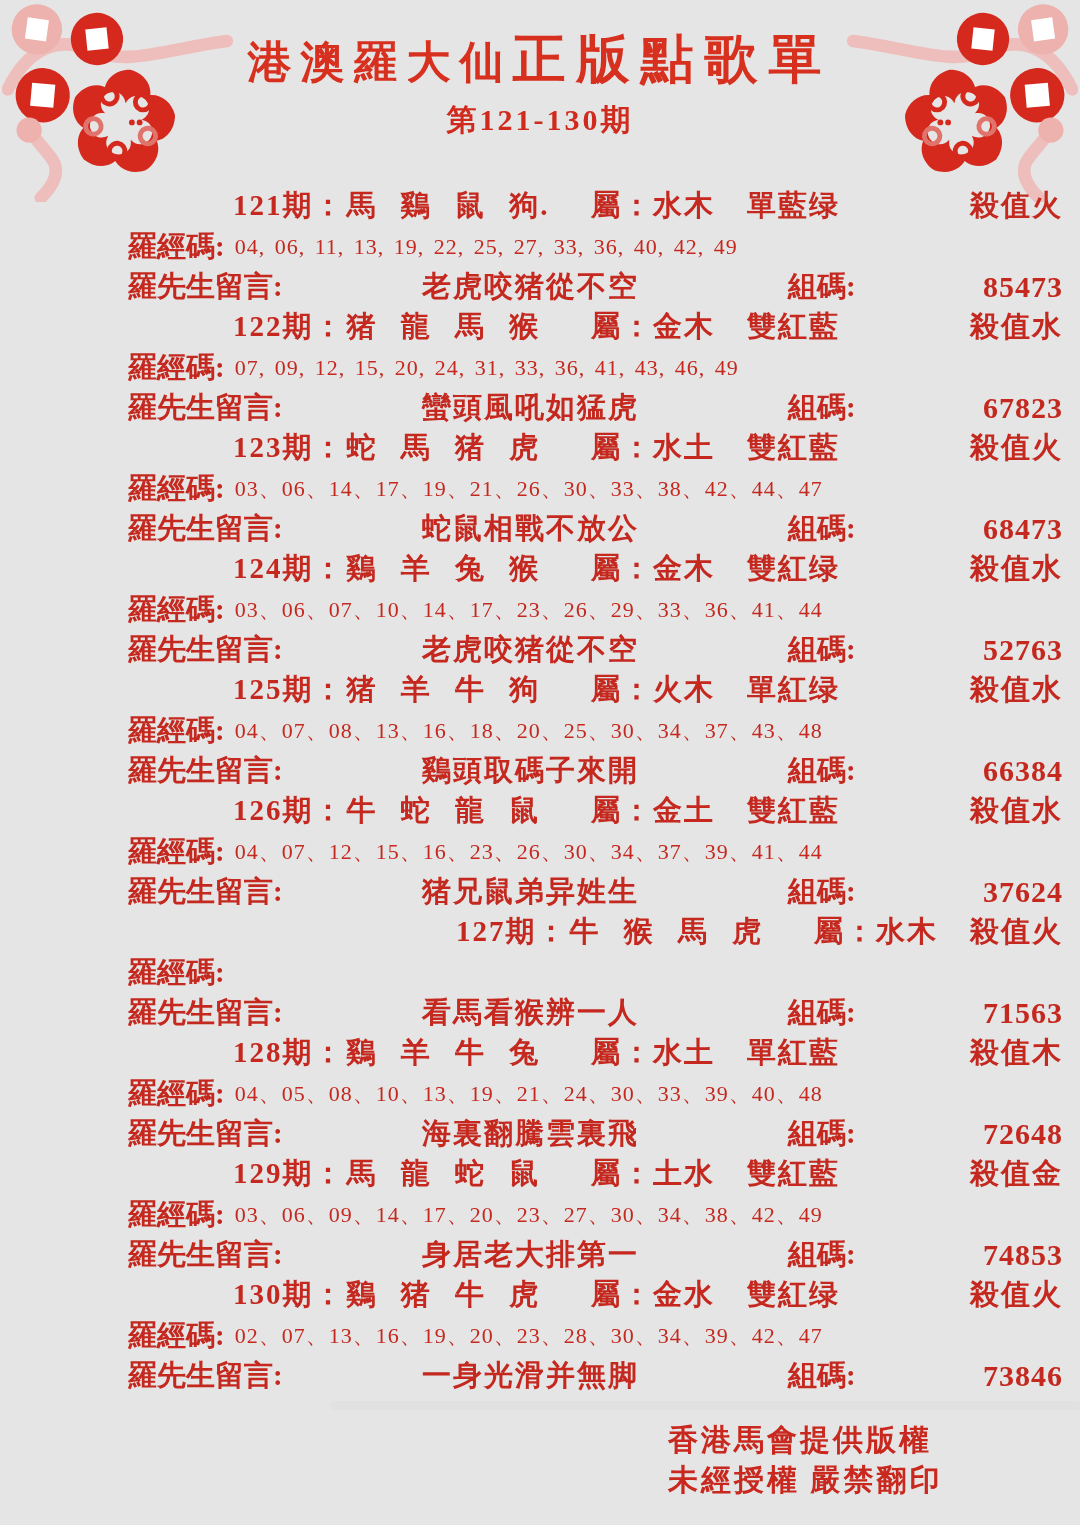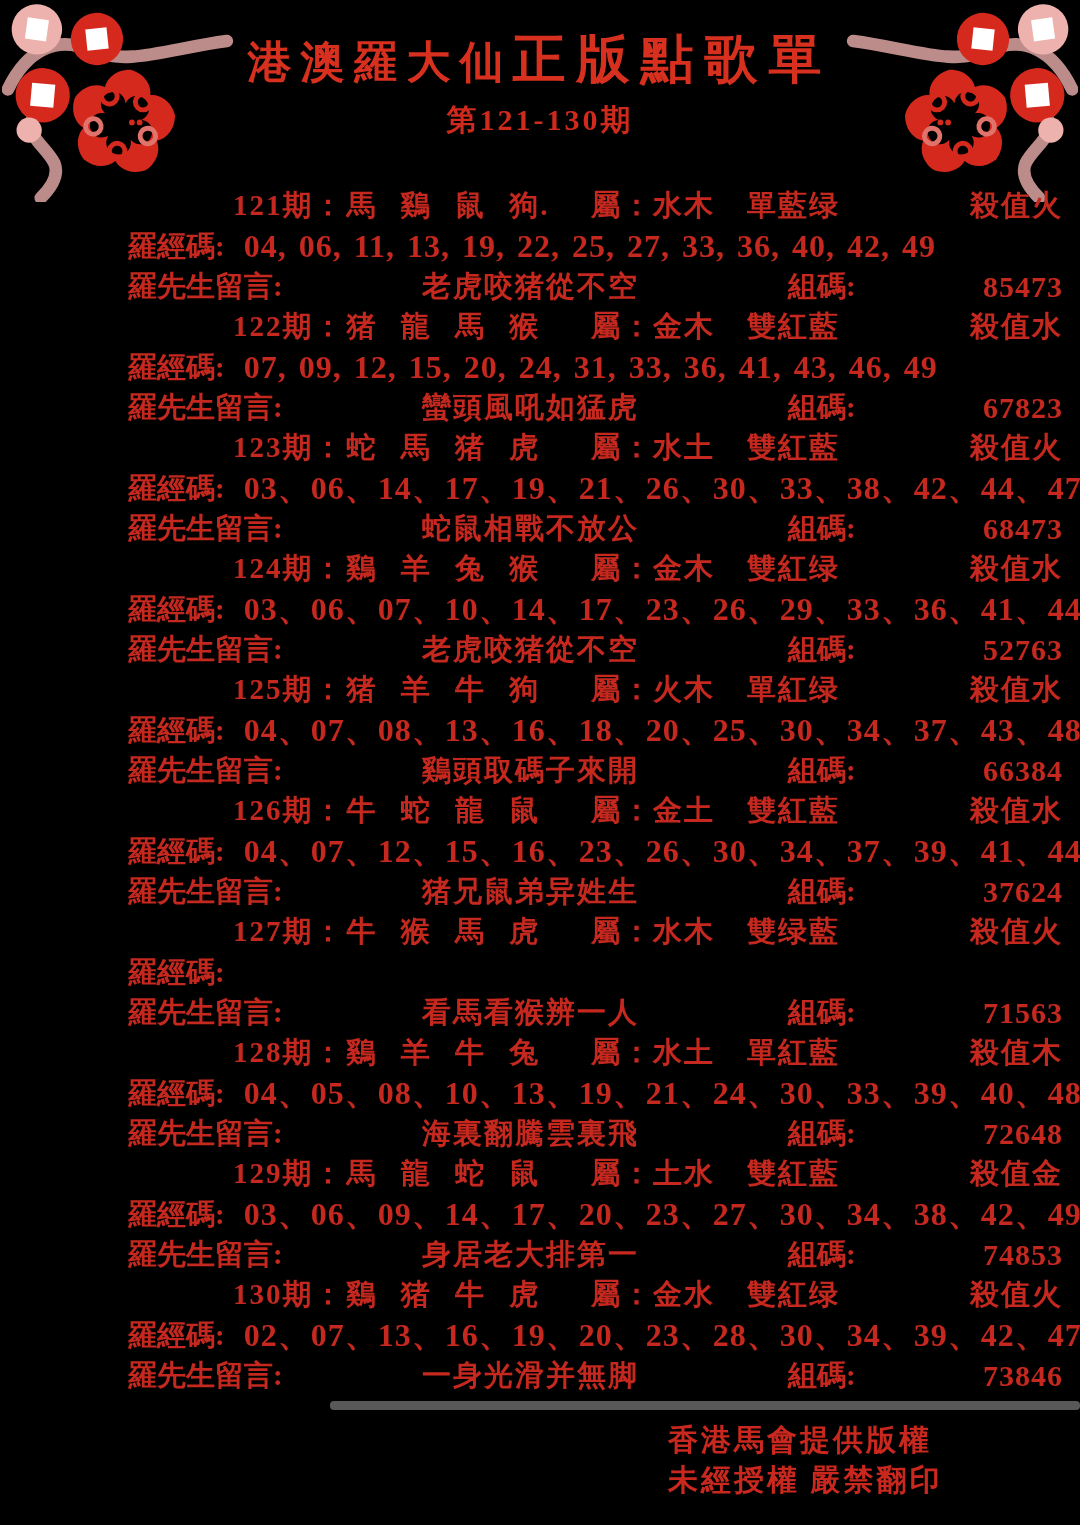--- a/index.html
+++ b/index.html
@@ -1,19 +1,19 @@
 <!DOCTYPE html>
 <html><head>
 <meta charset="utf-8">
 <style>
   html,body{margin:0;padding:0;background:#ffffff;}
   .page{
     position:relative;
     width:1080px;height:1525px;
-    background:#000000;
+    background:#e5e5e5;
     overflow:hidden;
     font-family:"Liberation Serif","DejaVu Serif",serif;
     color:#c4281e;
   }
   
   .orn{position:absolute;top:4px;width:252px;height:198px;}
   .orn-left{left:2px;}
   .orn-right{right:2px;transform:scaleX(-1);}
   
   .title-wrap{position:absolute;top:24px;left:0;width:100%;text-align:center;white-space:nowrap;}
@@ -24,21 +24,21 @@
   
   .content{position:absolute;left:128px;top:186px;width:935px;}
   .block{height:121px;}
   .l1{display:flex;align-items:center;height:40px;font-size:29px;font-weight:700;letter-spacing:2px;white-space:nowrap;justify-content:flex-end;}
   .c1{width:358px;}
   .c2{width:156px;}
   .c3{width:223px;}
   .animals{word-spacing:14px;margin-left:2px;}
   .l2{display:flex;align-items:center;height:41px;white-space:nowrap;}
   .l2 .lbl{font-size:29px;font-weight:700;}
-  .nums{font-size:32px;font-weight:700;margin-left:19px;letter-spacing:1px;word-spacing:3px;}
+  .nums{font-size:22px;font-weight:400;margin-left:10px;letter-spacing:1px;word-spacing:3px;}
   .l3{display:flex;align-items:center;height:40px;white-space:nowrap;justify-content:space-between;}
   .l3 .lbl{font-size:29px;font-weight:700;}
   .msg{font-size:29px;font-weight:700;margin-left:20px;letter-spacing:2px;}
   .zu{margin-left:30px;}
   .gnum{font-size:30px;font-weight:700;margin-left:8px;letter-spacing:1px;}
   
   .footer{position:absolute;left:668px;top:1420px;font-size:30px;font-weight:700;letter-spacing:3px;line-height:40px;color:#c8281e;}
   .scan-smudge{position:absolute;left:330px;top:1401px;width:750px;height:9px;background:#dcdcdc;opacity:.4;border-radius:4px;}
 </style>
 </head>
@@ -234,21 +234,20 @@
           <span class="msg">猪兄鼠弟异姓生</span>
           <span class="lbl zu">組碼:</span>
           <span class="gnum">37624</span>
         </div>
     </div>
 
     <div class="block">
       <div class="l1">
         <span class="c1"><span>127期</span><span>：</span><span class="animals">牛 猴 馬 虎</span></span>
         <span class="c2"><span>屬：</span><span>水木</span></span>
-        <span class="c3">雙绿藍</span>
         <span>殺值火</span>
       </div>
       <div class="l2">
           <span class="lbl">羅經碼:</span>
         </div>
       <div class="l3">
           <span class="lbl">羅先生留言:</span>
           <span class="msg">看馬看猴辨一人</span>
           <span class="lbl zu">組碼:</span>
           <span class="gnum">71563</span>

